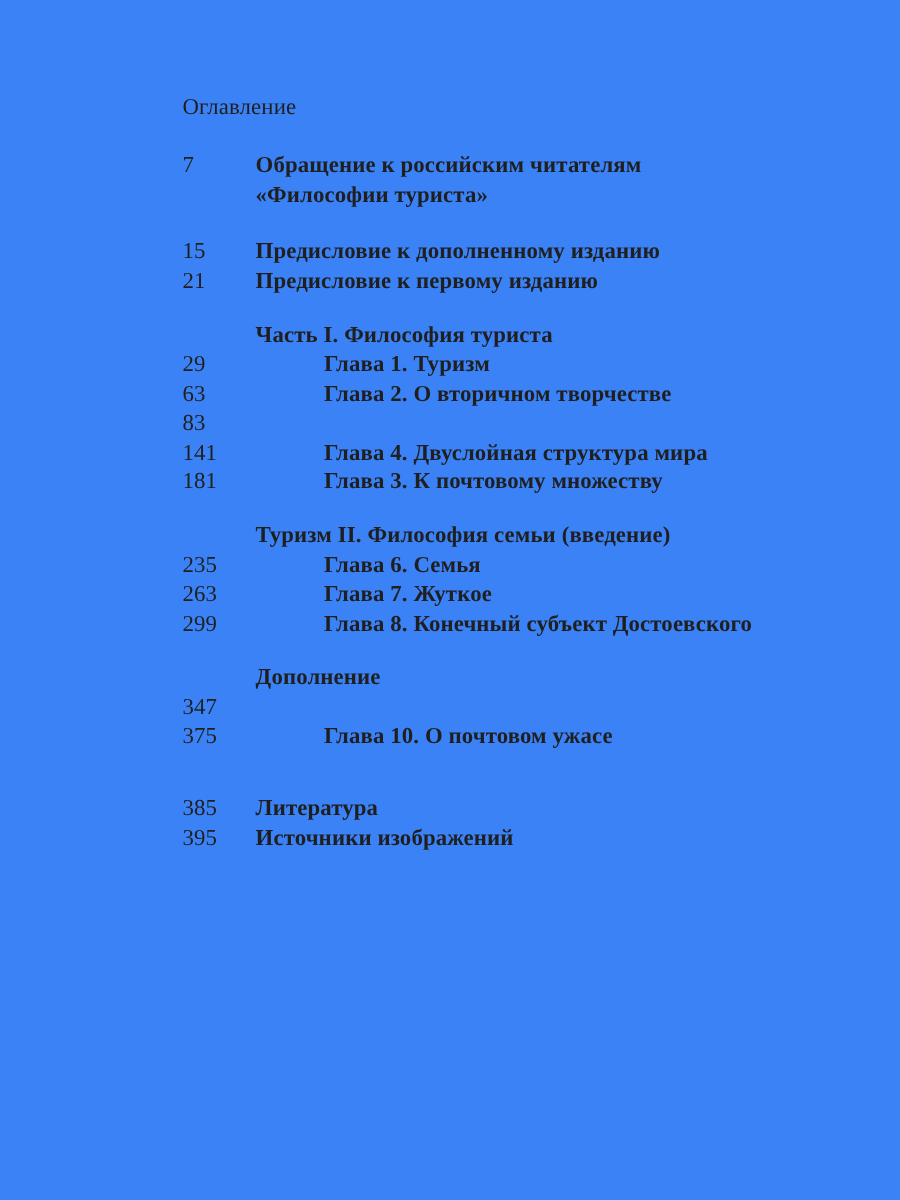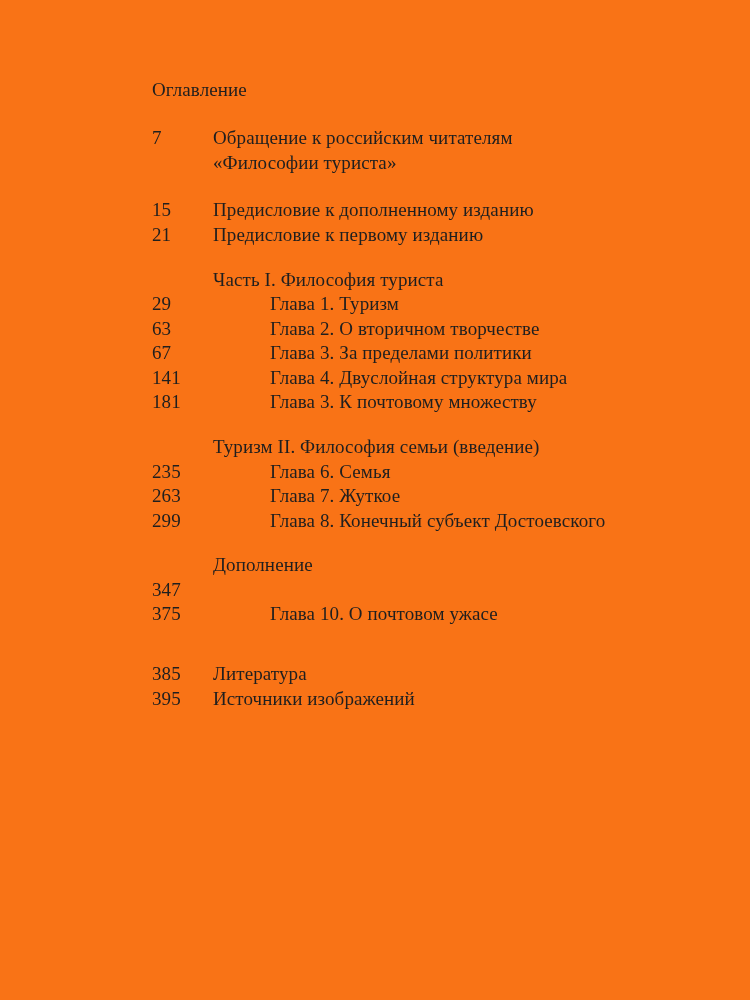--- a/index.html
+++ b/index.html
@@ -11,21 +11,21 @@
     width: 750px;
     height: 1000px;
     position: relative;
     overflow: hidden;
     font-family: "Liberation Serif", "DejaVu Serif", serif;
     color: #1f1f1f;
   }
   .page {
     position: absolute;
     inset: 0;
-    background: #f97316;
+    background: #3b82f6;
   }
   .toc {
     position: absolute;
     left: 152px;
     top: 78px;
     width: 512px;
     font-size: 19px;
     line-height: 24.4px;
     letter-spacing: 0.1px;
   }
@@ -47,20 +47,21 @@
   .toc-row {
     display: flex;
     align-items: flex-start;
   }
   .toc-row .num {
     flex: 0 0 61px;
     width: 61px;
   }
   .toc-row .txt {
     flex: 1 1 auto;
+    font-weight: bold;
   }
   .toc-row.indent .txt {
     padding-left: 57px;
   }
 </style>
 </head>
 <body>
 
 <div class="page">
   <div class="toc">
@@ -89,22 +90,21 @@
           </div>
           <div class="toc-row indent">
             <span class="num">29</span>
             <span class="txt">Глава 1. Туризм</span>
           </div>
           <div class="toc-row indent">
             <span class="num">63</span>
             <span class="txt">Глава 2. О вторичном творчестве</span>
           </div>
           <div class="toc-row indent">
-            <span class="num">67</span>
-            <span class="txt">Глава 3. За пределами политики</span>
+            <span class="num">83</span>
           </div>
           <div class="toc-row indent">
             <span class="num">141</span>
             <span class="txt">Глава 4. Двуслойная структура мира</span>
           </div>
           <div class="toc-row indent">
             <span class="num">181</span>
             <span class="txt">Глава 3. К почтовому множеству</span>
           </div>
         </div>

